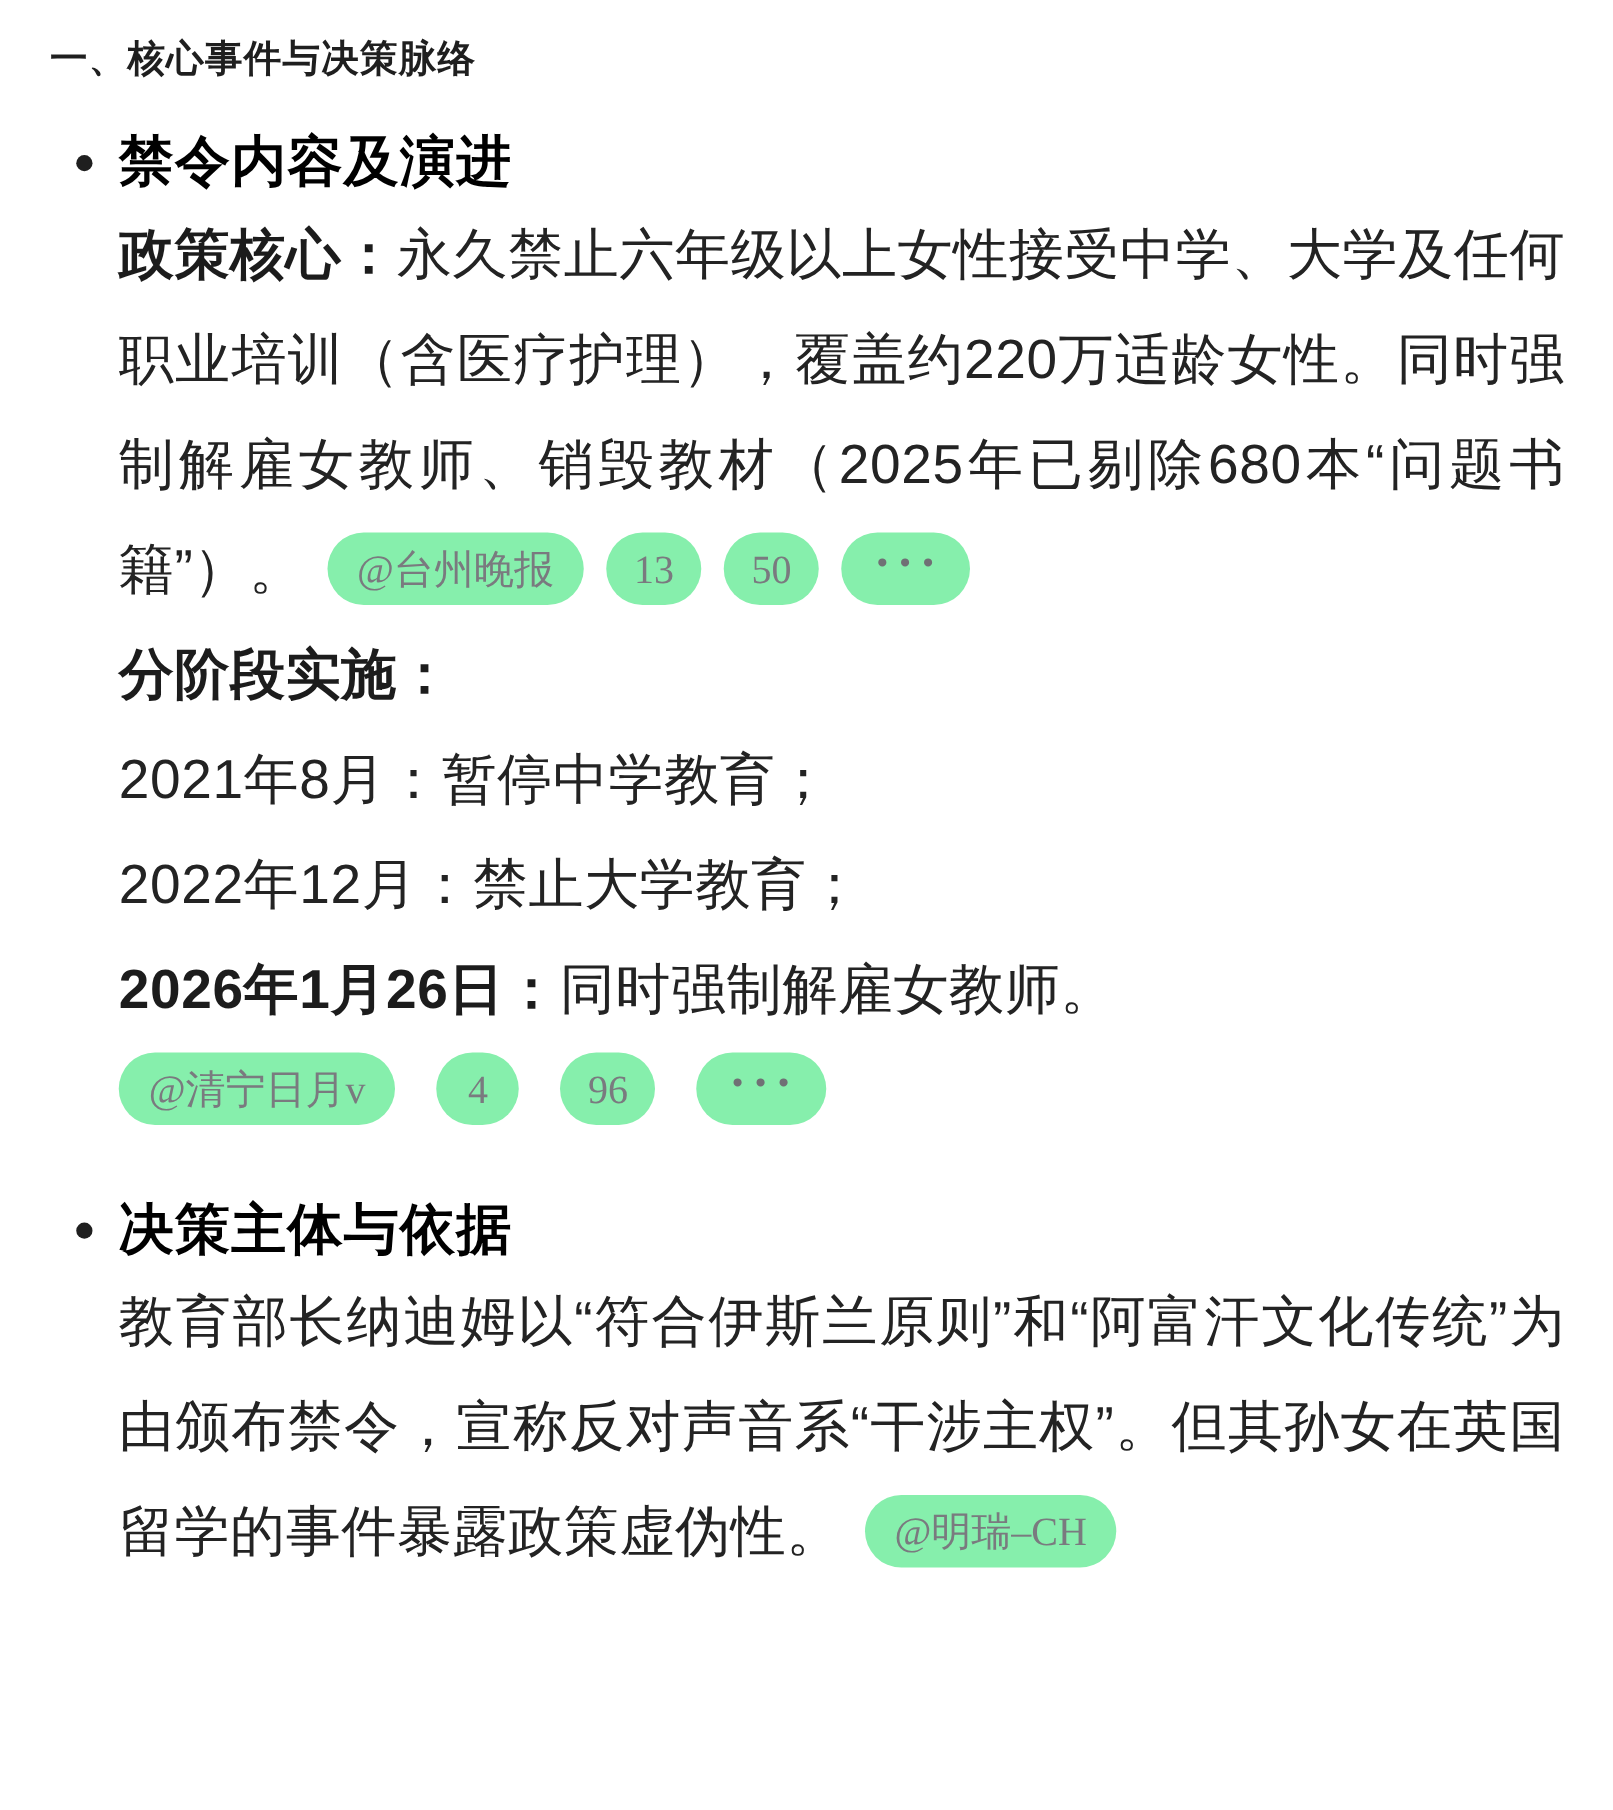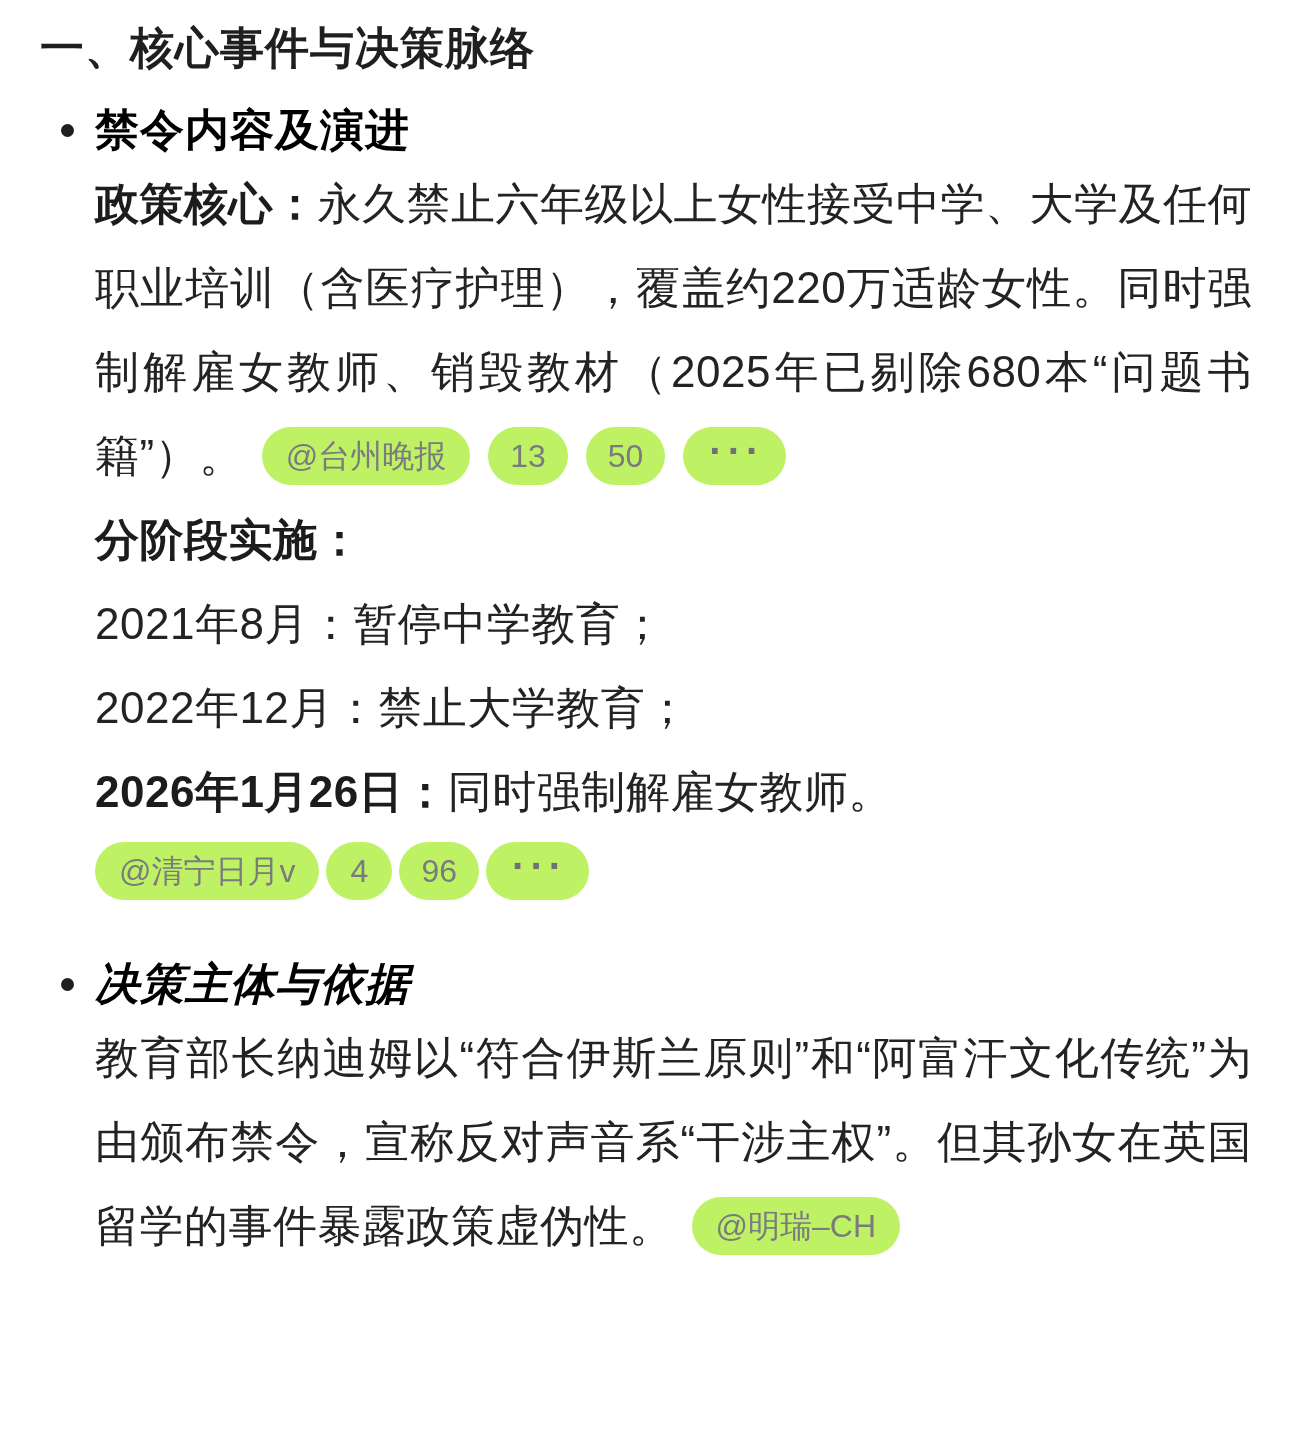--- a/index.html
+++ b/index.html
@@ -10,21 +10,21 @@
     font-family: "Liberation Sans", "DejaVu Sans", sans-serif;
     color: #222222;
     overflow: hidden;
   }
   .doc {
     box-sizing: border-box;
     width: 1290px;
     padding: 16px 38px 0 40px;
   }
   h1.section-heading {
-    font-size: 44px;
+    font-size: 30px;
     line-height: 64px;
     font-weight: 700;
     color: #1f1f1f;
     margin: 0;
     letter-spacing: 1px;
   }
   .bullet {
     position: relative;
     padding-left: 55px;
   }
@@ -40,21 +40,21 @@
   .bullet-title .marker {
     position: absolute;
     left: -34px;
     top: 26px;
     width: 13px;
     height: 13px;
     border-radius: 50%;
     background: #1f1f1f;
   }
   .bullet1-title { margin-top: 18px; }
-  .bullet2-title { margin-top: 52px; font-style: italic; }
+  .bullet2-title { margin-top: 52px; }
   p.body {
     font-size: 44px;
     line-height: 84px;
     color: #232323;
     margin: 0;
     letter-spacing: 0.5px;
     text-align: justify;
   }
   p.body strong { font-weight: 700; color: #1c1c1c; }
   .para-policy { margin-top: 44px; }
@@ -64,41 +64,42 @@
   .para-basis { margin-top: 6px; }
   
   .pill {
     display: inline-flex;
     align-items: center;
     justify-content: center;
     box-sizing: border-box;
     height: 58px;
     padding: 0 24px;
     border-radius: 32px;
-    background: #bef264;
+    background: #86efac;
     color: #7a7a7f;
     font-size: 32px;
     line-height: 1;
     white-space: nowrap;
     vertical-align: middle;
     letter-spacing: 0;
+    font-family: Liberation Serif, serif;
   }
   .pill.inline { margin-left: 18px; position: relative; top: -3px; }
   .pill.num { min-width: 66px; padding: 0 22px; }
   .pill.more {
     font-size: 40px;
     font-weight: 700;
     letter-spacing: 5px;
     padding: 0 22px 10px 26px;
     color: #707075;
   }
   .citation-row {
     display: flex;
     align-items: flex-start;
-    gap: 7px;
+    gap: 33px;
     margin-top: 8px;
   }
 </style>
 </head>
 <body>
 
 <div class="doc">
 
   <h1 class="section-heading">一、核心事件与决策脉络</h1>
 

